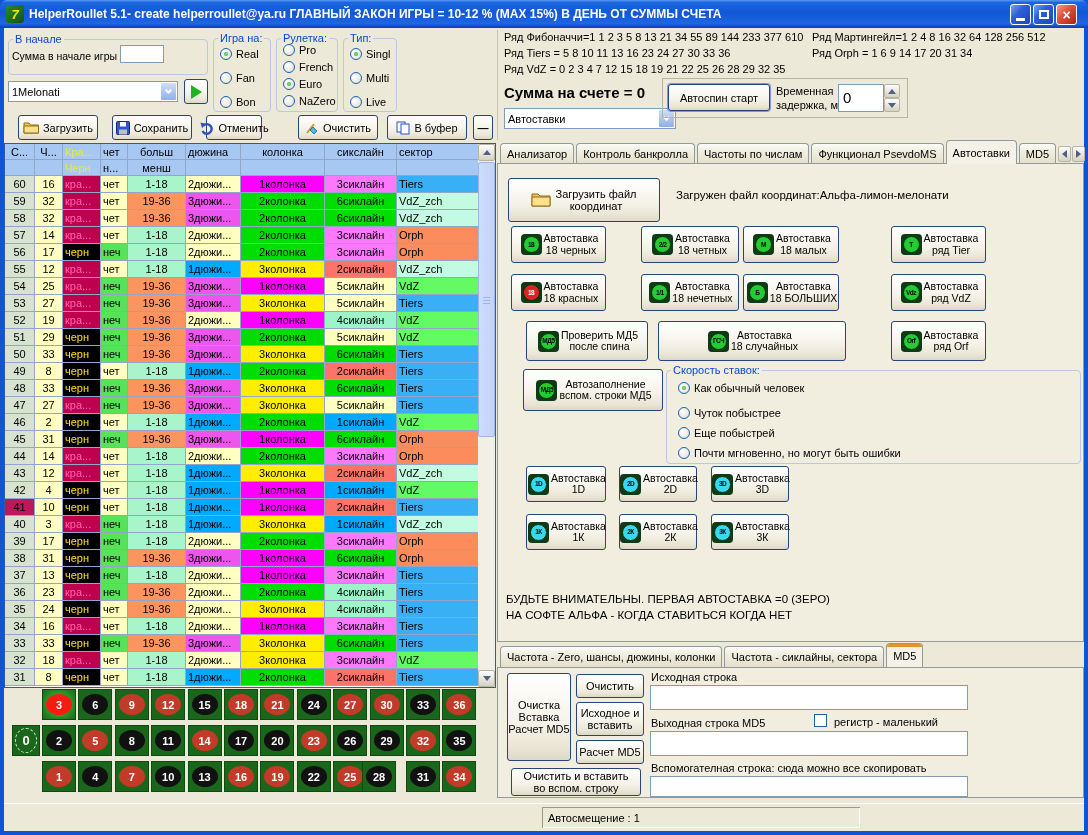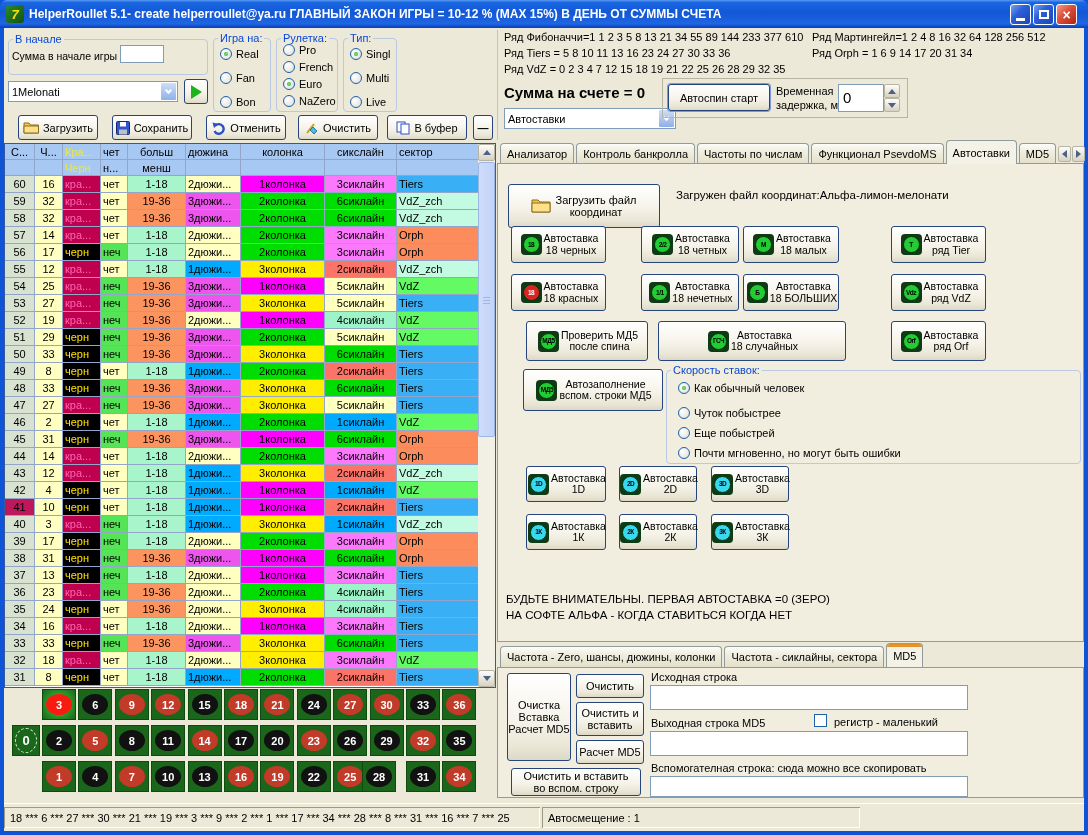--- a/index.html
+++ b/index.html
@@ -165,21 +165,21 @@
     <div class="xpbtn" style="left: 112px; top: 115px; width: 80px; height: 25px;">
       <span style="margin-right: 4px; display: inline-flex;">
         <svg width="14" height="14" viewBox="0 0 14 14">
           <rect x="0.5" y="0.5" width="13" height="13" rx="1" fill="#3355cc" stroke="#1a2a66"></rect>
           <rect x="4" y="1" width="6" height="4.5" fill="#fff"></rect>
           <rect x="3" y="8.5" width="8" height="5" fill="#b8c0cc"></rect>
         </svg>
       </span>
       <span>Сохранить</span>
     </div>
-    <div class="xpbtn" style="left: 206px; top: 115px; width: 80px; height: 25px;">
+    <div class="xpbtn" style="left: 206px; top: 115px; width: 56px; height: 25px;">
       <span style="margin-right: 4px; display: inline-flex;">
         <svg width="15" height="14" viewBox="0 0 15 14">
           <path d="M4.5 4.5 a4.8 4.8 0 1 1 -1 5.5" stroke="#2a50c8" stroke-width="2.4" fill="none"></path>
           <path d="M1.5 1.5 l6 1.5 -4.5 4z" fill="#2a50c8"></path>
         </svg>
       </span>
       <span>Отменить</span>
     </div>
     <div class="xpbtn" style="left: 298px; top: 115px; width: 80px; height: 25px;">
       <span style="margin-right: 4px; display: inline-flex;">
@@ -720,21 +720,21 @@
     <div class="tab active">Автоставки</div>
     <div class="tab">MD5</div>
   </div>
 <div class="sbtn" style="left:1058px;top:146px;width:13px;height:16px">
     <span class="tri-left"></span>
   </div>
 <div class="sbtn" style="left:1072px;top:146px;width:13px;height:16px">
     <span class="tri-right"></span>
   </div>
 <div class="tabpanel" style="left:497px;top:163px;width:587px;height:479px">
-  <div class="xpbtn" style="left:10px;top:20px;width:152px;height:44px">
+  <div class="xpbtn" style="left:10px;top:14px;width:152px;height:44px">
     <span style="margin-right:4px">
       <svg width="20" height="16" viewBox="0 0 20 16">
           <path d="M1 3 h6 l2 2 h10 v10 h-18 z" fill="#f5c842" stroke="#8a6d1f"></path>
           <path d="M1 6 h18 v9 h-18 z" fill="#ffe08a" stroke="#8a6d1f"></path>
         </svg>
     </span>
     <span><span>Загрузить файл</span><br><span>координат</span></span>
   </div>
   <div class="glabel" style="left:178px;top:25px;font-size:11.5px">Загружен файл координат:Альфа-лимон-мелонати</div>
   <fieldset style="left:168px;top:200px;width:415px;height:100px">
@@ -877,32 +877,31 @@
     <div class="tab active orange">MD5</div>
   </div>
 <div class="tabpanel" style="left:497px;top:667px;width:587px;height:131px">
   <div class="xpbtn" style="left:9px;top:5px;width:64px;height:88px;flex-direction:column" id="md5bigbtn">
       <div>Очистка</div>
       <div>Вставка</div>
       <div>Расчет MD5</div>
     </div>
   <div class="xpbtn" style="left:78px;top:6px;width:68px;height:24px">Очистить</div>
   <div class="xpbtn" style="left:78px;top:34px;width:68px;height:34px">
-      <span><span>Очистить и</span><br><span>вставить</span></span>
+      <span><span>Исходное и</span><br><span>вставить</span></span>
     </div>
   <div class="xpbtn" style="left:78px;top:72px;width:68px;height:24px">Расчет MD5</div>
   <div class="xpbtn" style="left:13px;top:100px;width:130px;height:28px">
       <span><span>Очистить и  вставить</span><br><span>во вспом. строку</span></span>
     </div>
   <div class="glabel" style="left:153px;top:3px">Исходная строка</div>
   <div class="input" style="left:152px;top:17px;width:318px;height:25px"></div>
   <div class="glabel" style="left:153px;top:49px">Выходная строка MD5</div>
   <div class="checkbox" style="left:316px;top:46px"></div>
   <div class="glabel" style="left:336px;top:48px">регистр  - маленький</div>
   <div class="input" style="left:152px;top:63px;width:318px;height:25px"></div>
   <div class="glabel" style="left:153px;top:94px">Вспомогателная строка: сюда можно все скопировать</div>
   <div class="input" style="left:152px;top:108px;width:318px;height:21px"></div>
 </div>
 
 <div id="statusbar">
-  <div class="spanel" style="left:0;width:536px">18 *** 6 *** 27 *** 30 *** 21 *** 19 *** 3 *** 9 *** 2 *** 1 *** 17 *** 34 *** 28 *** 8 *** 31 *** 16 *** 7 *** 25</div>
   <div class="spanel" style="left:538px;width:318px">Автосмещение : 1</div>
 </div>
 
 </body></html>

